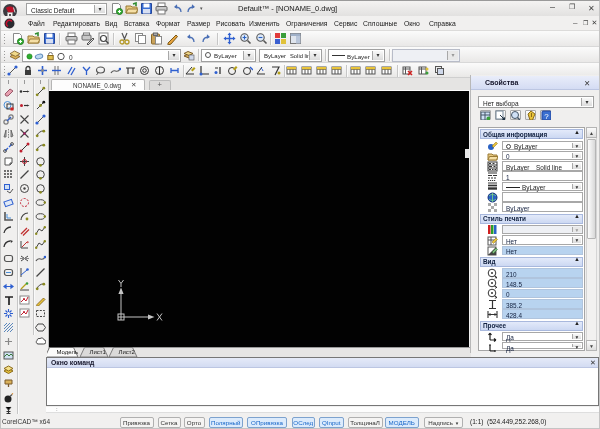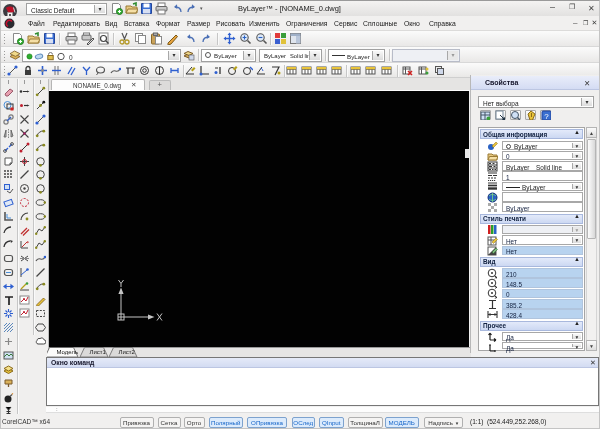--- a/index.html
+++ b/index.html
@@ -44,21 +44,21 @@
     </svg>
 <svg style="position:absolute;left:170px;top:1px" width="13" height="13" viewBox="0 0 13 13">
       <path d="M10 10c0-3.5-2.5-5.2-6-4.8" fill="none" stroke="#4a6fb5" stroke-width="1.3"></path>
       <path d="M6 2.2L3 5l3.4 1.9z" fill="#4a6fb5"></path>
     </svg>
 <svg style="position:absolute;left:184px;top:1px" width="13" height="13" viewBox="0 0 13 13">
       <path d="M3 10c0-3.5 2.5-5.2 6-4.8" fill="none" stroke="#4a6fb5" stroke-width="1.3"></path>
       <path d="M7 2.2L10 5 6.6 6.9z" fill="#4a6fb5"></path>
     </svg>
 <span class="ab" style="left:199px;top:4px;font-size:5px;color:#555">▾</span>
-<span class="ab" style="left:237px;top:3px;font-size:7.5px;color:#1a1a1a">ByLayer™ - [NONAME_0.dwg]</span>
+<span class="ab" style="left:237px;top:3px;font-size:7.5px;color:#1a1a1a">Default™ - [NONAME_0.dwg]</span>
 <span class="ab" style="left:549px;top:1px;font-size:9px;color:#444">–</span>
 <span class="ab" style="left:568px;top:2px;font-size:7px;color:#444">❐</span>
 <span class="ab" style="left:587px;top:2.5px;font-size:8px;color:#444">✕</span>
 <div class="ab" style="left:0;top:15px;width:598px;height:15px;background:#f1f0ef;border-bottom:1px solid #dcdbda"></div>
 <svg style="position:absolute;left:3px;top:17px" width="11" height="11" viewBox="0 0 11 11">
       <circle cx="5.5" cy="5.5" r="5" fill="#2b2b30"></circle>
       <path d="M8 3.5A3.2 3.2 0 103.9 8.3" fill="none" stroke="#c8102e" stroke-width="1.5"></path>
     </svg>
 <span class="ab" style="left:27px;top:19px;font-size:6.8px;color:#1a1a1a;white-space:nowrap">Файл</span>
 <span class="ab" style="left:52px;top:19px;font-size:6.8px;color:#1a1a1a;white-space:nowrap">Редактировать</span>

